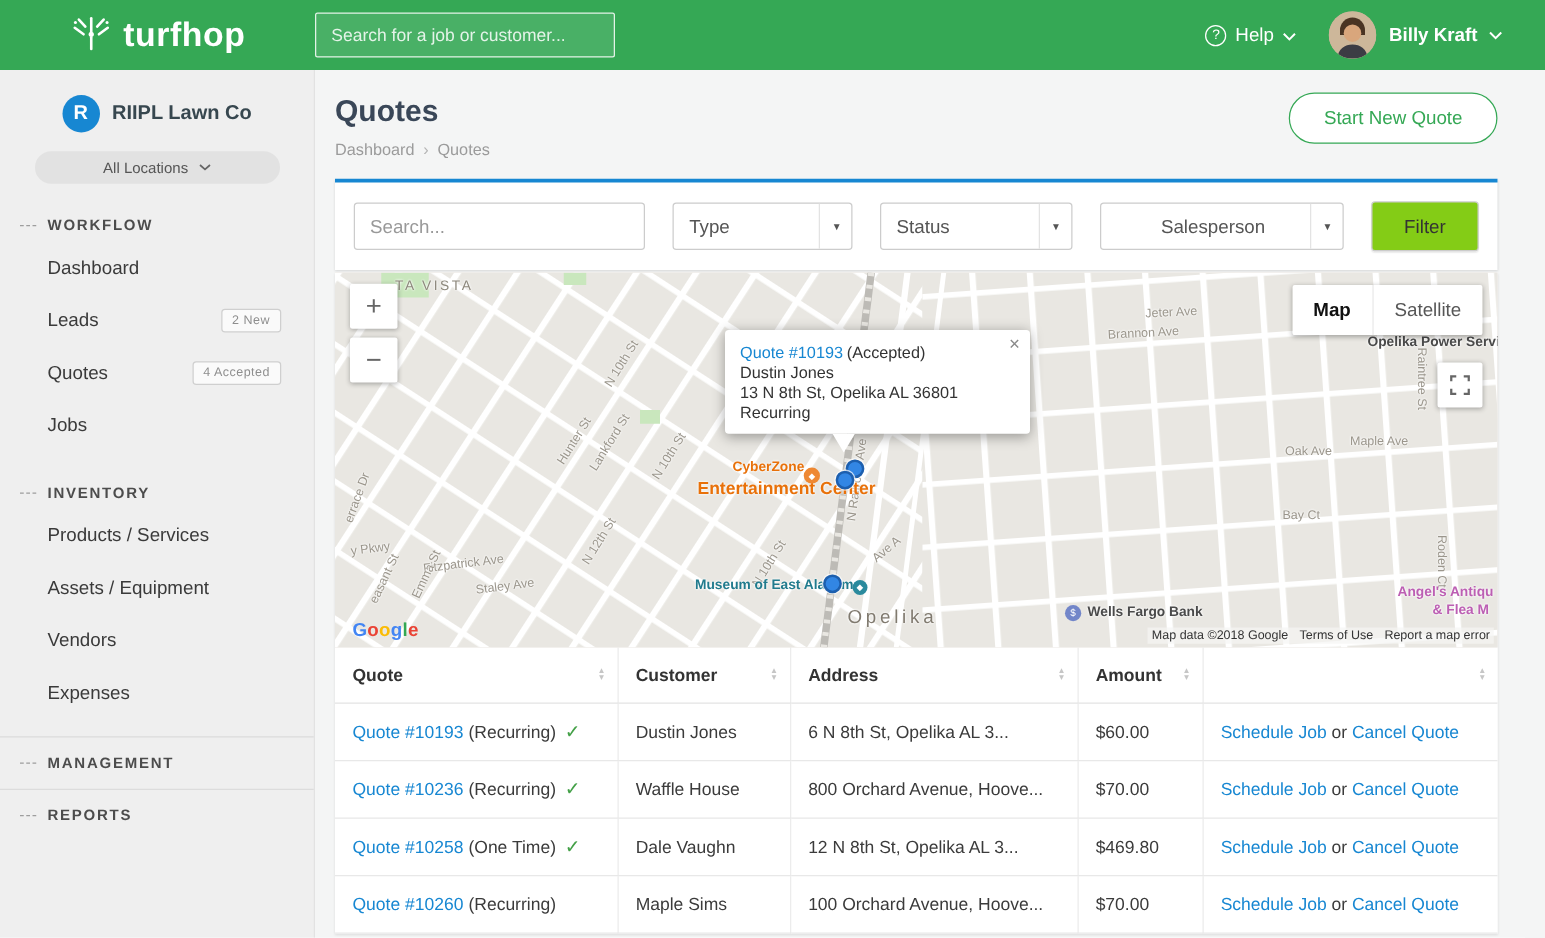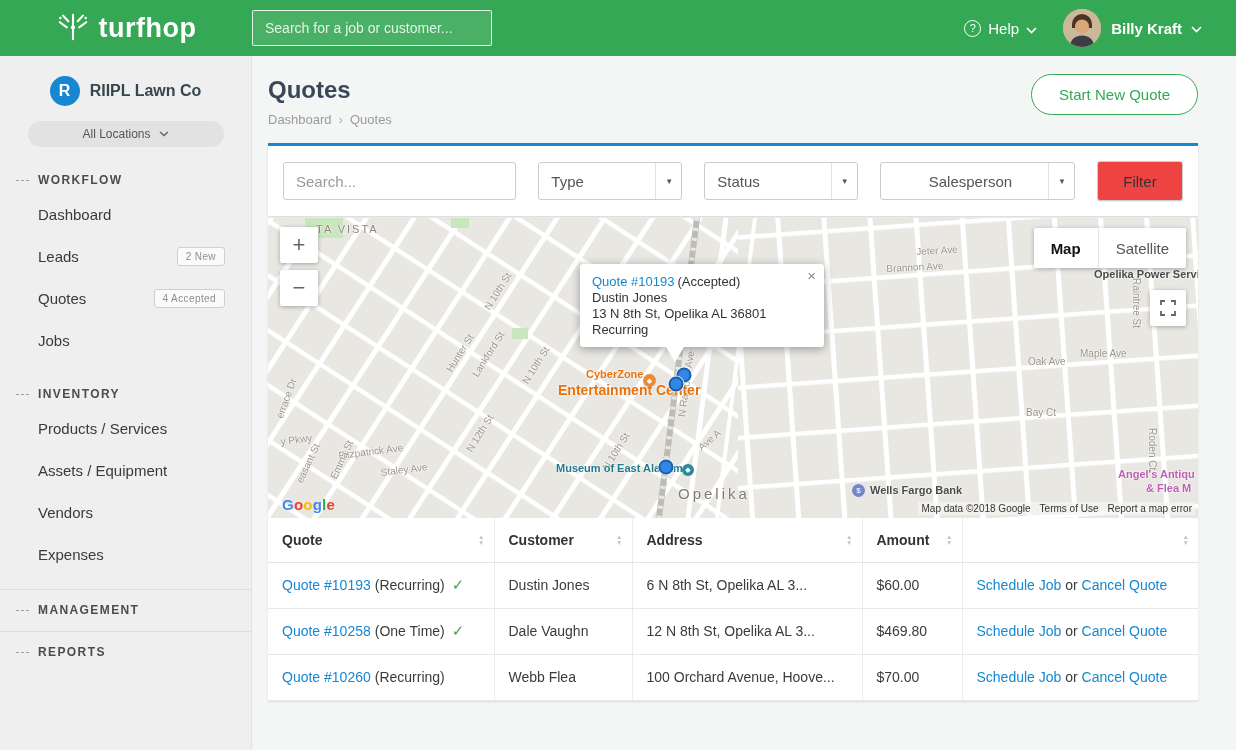--- a/index.html
+++ b/index.html
@@ -42,21 +42,21 @@
   .breadcrumb{margin-top:8px;font-size:13px;color:#9b9b9b;}
   .breadcrumb .sep{padding:0 7px;color:#b5b5b5;}
   .btn-new{height:41px;padding:0 27px;border:1.5px solid var(--green);border-radius:21px;background:#fff;color:var(--green);font-size:15px;cursor:pointer;font-family:inherit;}
 
   .filter-card{background:#fff;border-top:3px solid var(--blue);box-shadow:0 1px 2px rgba(0,0,0,.13);padding:15px;display:flex;align-items:center;justify-content:space-between;gap:22px;}
   .f-search{width:243px;height:38px;border:1px solid #ccc;border-radius:3px;padding:0 12px;font-size:15px;color:#333;outline:none;font-family:inherit;}
   .f-search::placeholder{color:#999;}
   .fselect{height:38px;border:1px solid #ccc;border-radius:3px;display:flex;align-items:center;padding-left:12px;color:#555;font-size:15px;background:#fff;cursor:pointer;}
   .fselect .arr{margin-left:auto;align-self:stretch;display:flex;align-items:center;padding:0 8px 0 9px;border-left:1px solid #e3e3e3;font-size:8px;color:#555;}
   .w-type{width:150px;}.w-status{width:160px;}.w-sales{width:202px;padding-left:48px;}
-  .btn-filter{width:90px;height:40px;background:#ef4444;border:1px solid #ccc;border-radius:3px;font-size:15px;color:#333;cursor:pointer;box-shadow:0 1px 1px rgba(0,0,0,.08);font-family:inherit;}
+  .btn-filter{width:90px;height:40px;background:#84cc16;border:1px solid #ccc;border-radius:3px;font-size:15px;color:#333;cursor:pointer;box-shadow:0 1px 1px rgba(0,0,0,.08);font-family:inherit;}
 
   
   .data-card{background:#fff;margin-top:2px;box-shadow:0 1px 2px rgba(0,0,0,.1);}
   .map{position:relative;width:930px;height:300px;background:#e9e7e2;overflow:hidden;cursor:grab;}
   .map svg.roads{position:absolute;left:0;top:0;}
   .map-label{position:absolute;white-space:nowrap;transform-origin:0 0;z-index:3;text-shadow:0 0 2px #fff,0 0 2px #fff;}
   .poi{position:absolute;border-radius:50%;z-index:3;display:flex;align-items:center;justify-content:center;color:#fff;}
   .map-pin{position:absolute;width:15px;height:15px;border-radius:50%;background:#3286e4;border:2px solid #1d5fae;transform:translate(-50%,-50%);z-index:5;cursor:pointer;box-shadow:0 0 0 1px rgba(255,255,255,.7);}
   .zoomctl{position:absolute;left:12px;top:9px;z-index:8;display:flex;flex-direction:column;gap:7px;}
   .zbtn{width:38px;height:36px;background:#fff;border-radius:2px;box-shadow:0 1px 4px rgba(0,0,0,.3);font-size:22px;color:#666;display:flex;align-items:center;justify-content:center;cursor:pointer;}
@@ -370,29 +370,36 @@
       </thead>
       <tbody id="table-body">
           <tr>
             <td><a>Quote #10193</a><span class="qtype">(Recurring)</span><span class="check">✓</span></td>
             <td>Dustin Jones</td>
             <td>6 N 8th St, Opelika AL 3...</td>
             <td>$60.00</td>
             <td><a>Schedule Job</a><span> or </span><a>Cancel Quote</a></td>
           </tr>
           <tr>
+            <td><a>Quote #10236</a><span class="qtype">(Recurring)</span><span class="check">✓</span></td>
+            <td>Waffle House</td>
+            <td>800 Orchard Avenue, Hoove...</td>
+            <td>$70.00</td>
+            <td><a>Schedule Job</a><span> or </span><a>Cancel Quote</a></td>
+          </tr>
+          <tr>
             <td><a>Quote #10258</a><span class="qtype">(One Time)</span><span class="check">✓</span></td>
             <td>Dale Vaughn</td>
             <td>12 N 8th St, Opelika AL 3...</td>
             <td>$469.80</td>
             <td><a>Schedule Job</a><span> or </span><a>Cancel Quote</a></td>
           </tr>
           <tr>
             <td><a>Quote #10260</a><span class="qtype">(Recurring)</span></td>
-            <td>Webb Flea</td>
+            <td>Maple Sims</td>
             <td>100 Orchard Avenue, Hoove...</td>
             <td>$70.00</td>
             <td><a>Schedule Job</a><span> or </span><a>Cancel Quote</a></td>
           </tr>
         </tbody>
     </table>
   </div>
 </main>
 
 </body></html>

